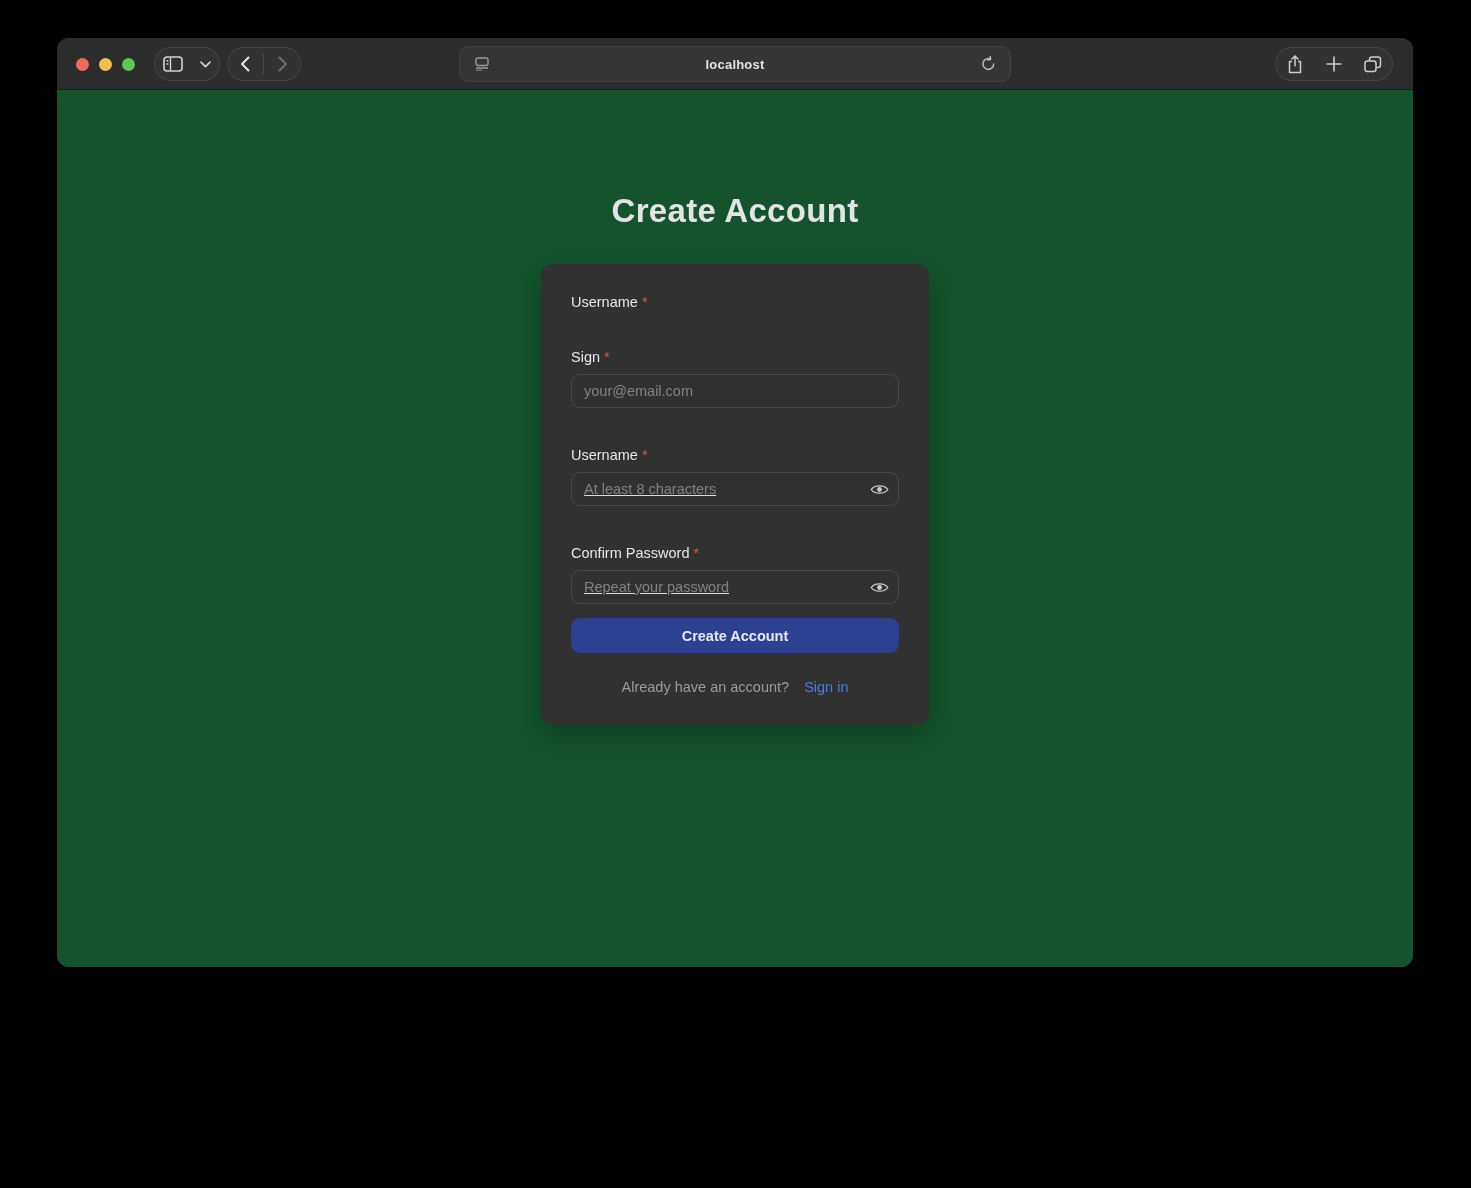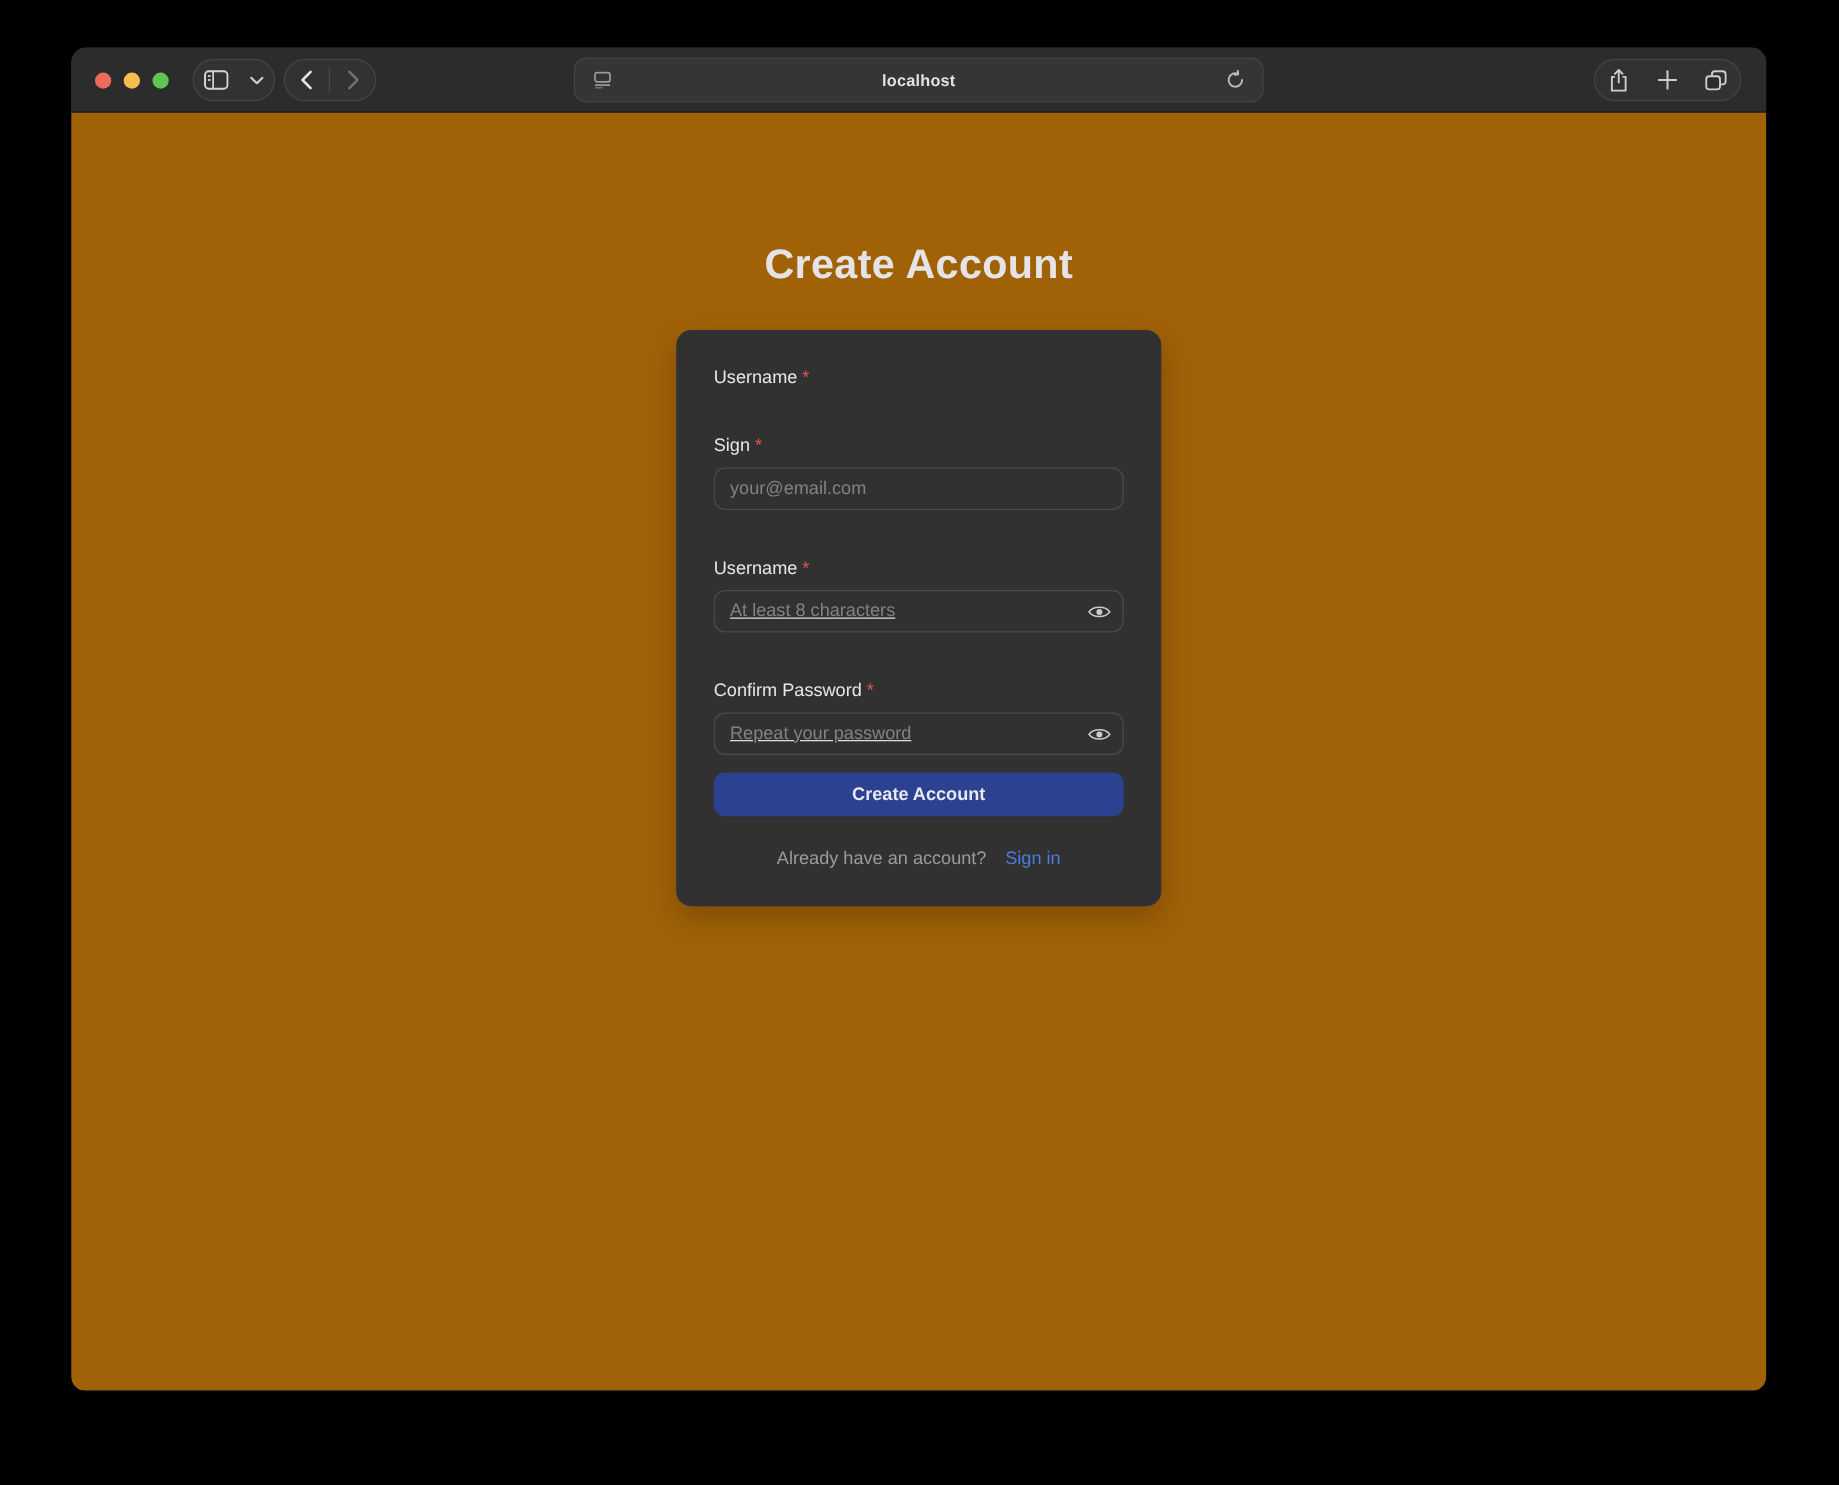--- a/index.html
+++ b/index.html
@@ -1,18 +1,18 @@
 <!DOCTYPE html>
 <html><head>
 <meta charset="utf-8">
 <style>
   * { margin:0; padding:0; box-sizing:border-box; }
   html,body { width:1471px; height:1188px; background:#000; font-family:"Liberation Sans", sans-serif; }
   .window {
-    position:absolute; left:57px; top:38px; width:1356px; height:1075px;
+    position:absolute; left:57px; top:38px; width:1356px; height:929px;
     background:#272727; border-radius:12px; overflow:hidden;
     box-shadow:inset 0 0 0 1px rgba(255,255,255,0.06);
   }
   
   .toolbar {
     position:relative; height:52px; background:#2c2c2c;
     border-bottom:1px solid #1d1d1d;
   }
   .traffic { position:absolute; left:19px; top:0; height:52px; display:flex; align-items:center; gap:10px; }
   .dot { width:13px; height:13px; border-radius:50%; }
@@ -24,21 +24,21 @@
   .tb-icon { display:flex; align-items:center; justify-content:center; width:30px; height:30px; cursor:default; }
   .url-field {
     position:absolute; left:402px; top:8px; width:552px; height:36px;
     background:rgba(255,255,255,0.045); border:1px solid rgba(255,255,255,0.08);
     border-radius:10px; display:flex; align-items:center; padding:0 10px;
   }
   .url-text {
     flex:1; text-align:center; color:#e2e2e2; font-size:13px; font-weight:700; letter-spacing:.2px;
   }
   
-  .content { height:1022px; background:#a16207; }
+  .content { height:1022px; background:#14532d; }
   .page-title {
     padding-top:102px; text-align:center; color:#e4e4e6;
     font-size:33px; font-weight:700; letter-spacing:.3px;
   }
   .card {
     width:388px; margin:34px auto 0; background:#313131; border-radius:12px;
     padding:30px; box-shadow:0 10px 24px rgba(0,0,0,0.22);
   }
   .field { margin-bottom:39px; }
   .field-label { color:#e6e6e6; font-size:14.5px; font-weight:400; margin-bottom:9px; }

